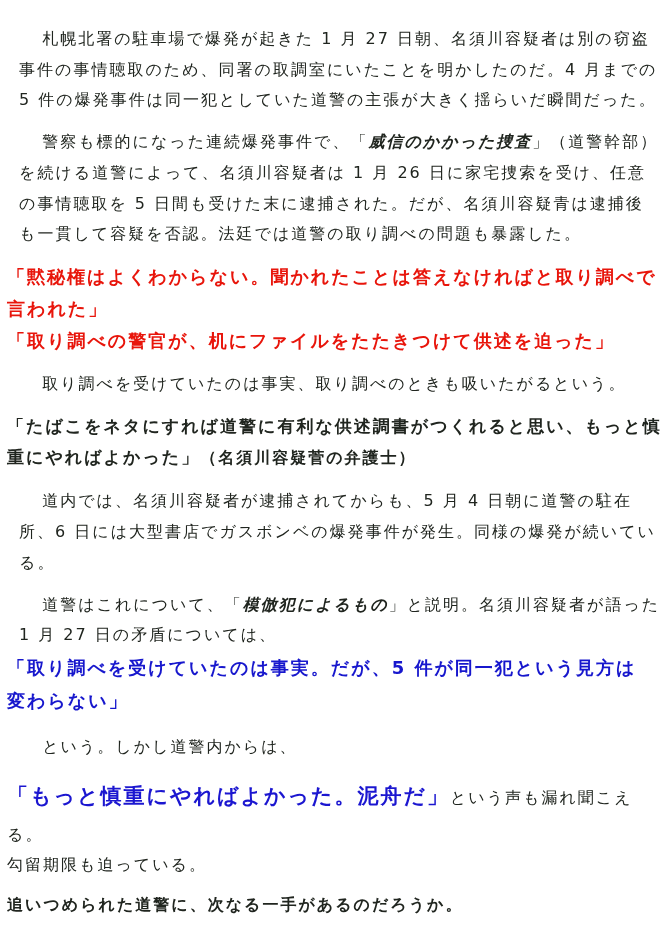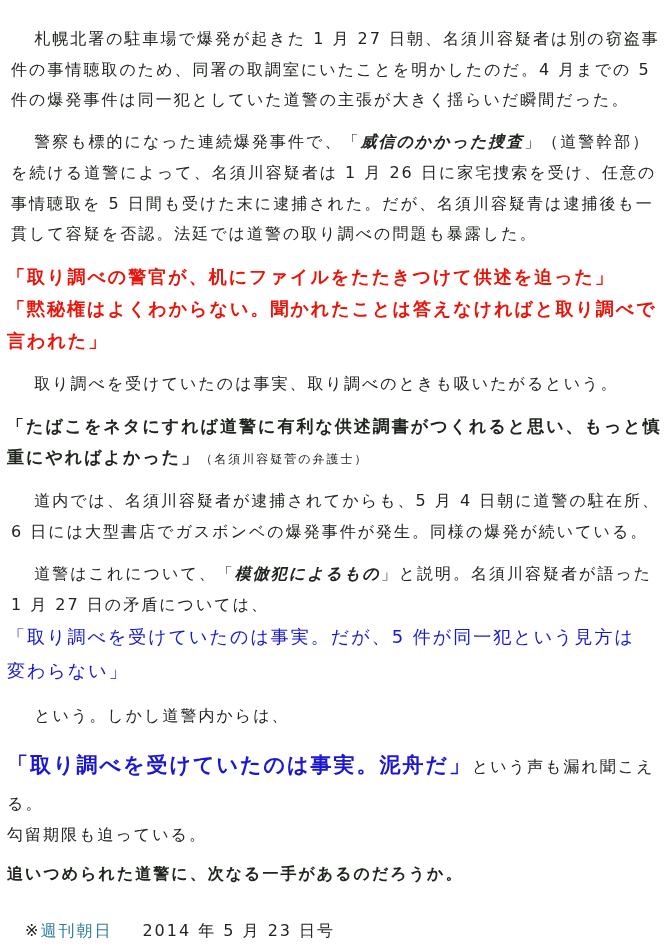--- a/index.html
+++ b/index.html
@@ -8,21 +8,21 @@
     min-height: 950px;
     box-sizing: border-box;
     padding: 24px 8px 30px 7px;
     font-family: "DejaVu Sans", "Liberation Sans", sans-serif;
     color: #20251f;
   }
   .para {
     font-size: 16px;
     line-height: 1.92;
     letter-spacing: 2px;
-    margin: 0 0 11px 4px;
+    margin: 0 0 11px 12px;
   }
   .indent { text-indent: 1.45em; }
   .no-bottom { margin-bottom: 0; }
   .inline-bold { font-weight: bold; font-style: italic; }
 
   .red-block { margin: 0 0 12px 0; }
   .red-block .q {
     color: #e8150b;
     font-weight: bold;
     font-size: 18px;
@@ -31,25 +31,25 @@
     margin: 0;
   }
 
   .bold-quote {
     font-size: 17px;
     line-height: 1.84;
     letter-spacing: 2px;
     margin: 0 0 13px 0;
   }
   .bold-quote .q-text { font-weight: bold; }
-  .bold-quote .attrib { font-weight: normal; font-size: 12px; }
+  .bold-quote .attrib { font-weight: bold; font-size: 16px; }
 
   .blue-quote {
     color: #1717cd;
-    font-weight: normal;
+    font-weight: bold;
     font-size: 18px;
     line-height: 1.86;
     letter-spacing: 2px;
     margin: 0 15px 14px 0;
   }
   .big-blue-line { font-size: 16px; line-height: 2.1; margin: 0; }
   .big-blue {
     color: #1b16d0;
     font-weight: bold;
     font-size: 21px;
@@ -85,37 +85,37 @@
   }
 </style>
 </head>
 <body>
 
 <p class="para indent">札幌北署の駐車場で爆発が起きた 1 月 27 日朝、名須川容疑者は別の窃盗事件の事情聴取のため、同署の取調室にいたことを明かしたのだ。4 月までの 5 件の爆発事件は同一犯としていた道警の主張が大きく揺らいだ瞬間だった。</p>
 
 <p class="para indent"><span>警察も標的になった連続爆発事件で、「</span><span class="inline-bold">威信のかかった捜査</span><span>」（道警幹部）を続ける道警によって、名須川容疑者は 1 月 26 日に家宅捜索を受け、任意の事情聴取を 5 日間も受けた末に逮捕された。だが、名須川容疑青は逮捕後も一貫して容疑を否認。法廷では道警の取り調べの問題も暴露した。</span></p>
 
 <div class="red-block">
+  <p class="q">「黙秘権はよくわからない。聞かれたことは答えなければと取り調べで言われた」</p>
   <p class="q">「取り調べの警官が、机にファイルをたたきつけて供述を迫った」</p>
-  <p class="q">「黙秘権はよくわからない。聞かれたことは答えなければと取り調べで言われた」</p>
 </div>
 
 <p class="para indent">取り調べを受けていたのは事実、取り調べのときも吸いたがるという。</p>
 
 <p class="bold-quote"><span class="q-text">「たばこをネタにすれば道警に有利な供述調書がつくれると思い、もっと慎重にやればよかった」</span><span class="attrib">（名須川容疑菅の弁護士）</span></p>
 
 <p class="para indent">道内では、名須川容疑者が逮捕されてからも、5 月 4 日朝に道警の駐在所、6 日には大型書店でガスボンベの爆発事件が発生。同様の爆発が続いている。</p>
 
 <p class="para indent no-bottom"><span>道警はこれについて、「</span><span class="inline-bold">模倣犯によるもの</span><span>」と説明。名須川容疑者が語った 1 月 27 日の矛盾については、</span></p>
 
 <p class="blue-quote">「取り調べを受けていたのは事実。だが、5 件が同一犯という見方は変わらない」</p>
 
 <p class="para indent">という。しかし道警内からは、</p>
 
-<p class="big-blue-line"><span class="big-blue">「取り調べを受けていたのは事実。泥舟だ」</span><span class="after-big-blue">という声も漏れ聞こえる。</span></p>
+<p class="big-blue-line"><span class="big-blue">「もっと慎重にやればよかった。泥舟だ」</span><span class="after-big-blue">という声も漏れ聞こえる。</span></p>
 
 <p class="plain-line">勾留期限も迫っている。</p>
 
 <p class="bold-line">追いつめられた道警に、次なる一手があるのだろうか。</p>
 
 <p class="footer-line"><span>※</span><a class="source-link">週刊朝日</a><span class="issue">2014 年 5 月 23 日号</span></p>
 
 <a class="url-link">http://news.mixi.jp/view_news.pl?id=2882922&amp;media_id=173&amp;from=view_news_link_fresh</a>
 
 </body></html>

